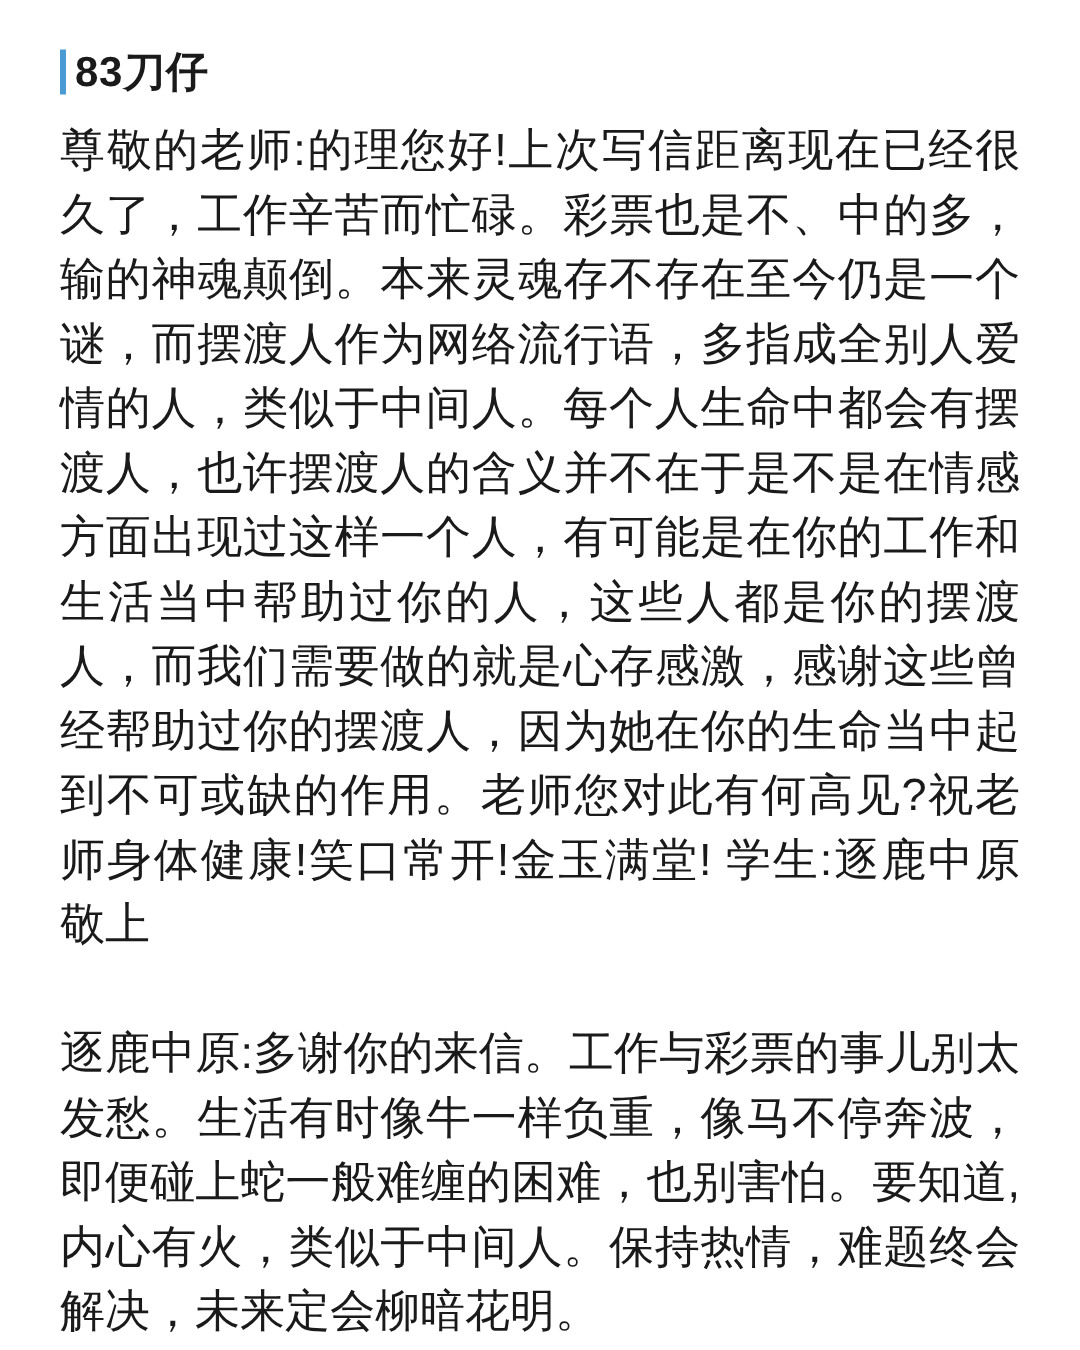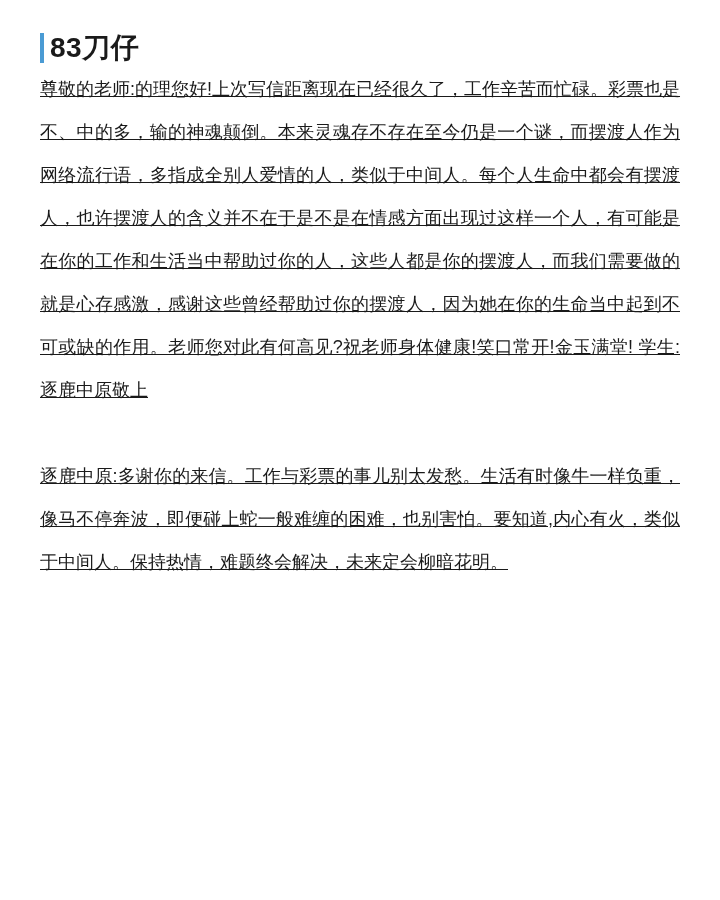--- a/index.html
+++ b/index.html
@@ -17,45 +17,44 @@
     width: 720px;
     height: 900px;
     box-sizing: border-box;
     padding: 32px 40px 0 40px;
     background: #ffffff;
     position: relative;
   }
   .title-row {
     display: flex;
     align-items: center;
-    margin: 0 0 4px 0;
+    margin: 0 0 15px 0;
   }
   .title-bar {
     width: 4px;
     height: 30px;
     background: #4a9bd4;
     margin-right: 6px;
     flex: 0 0 auto;
   }
   .title-text {
     font-size: 28px;
     font-weight: 700;
     color: #1a1a1a;
     line-height: 32px;
     letter-spacing: 0.5px;
   }
   .body-block {
-    font-size: 18px;
+    font-size: 30px;
     line-height: 43px;
     color: #1a1a1a;
     text-align: justify;
     text-justify: inter-character;
     letter-spacing: 0px;
     word-break: break-all;
-    text-decoration: underline;
   }
   .block-gap {
     height: 43px;
   }
 </style>
 </head>
 <body>
 
 <div class="page">
 

